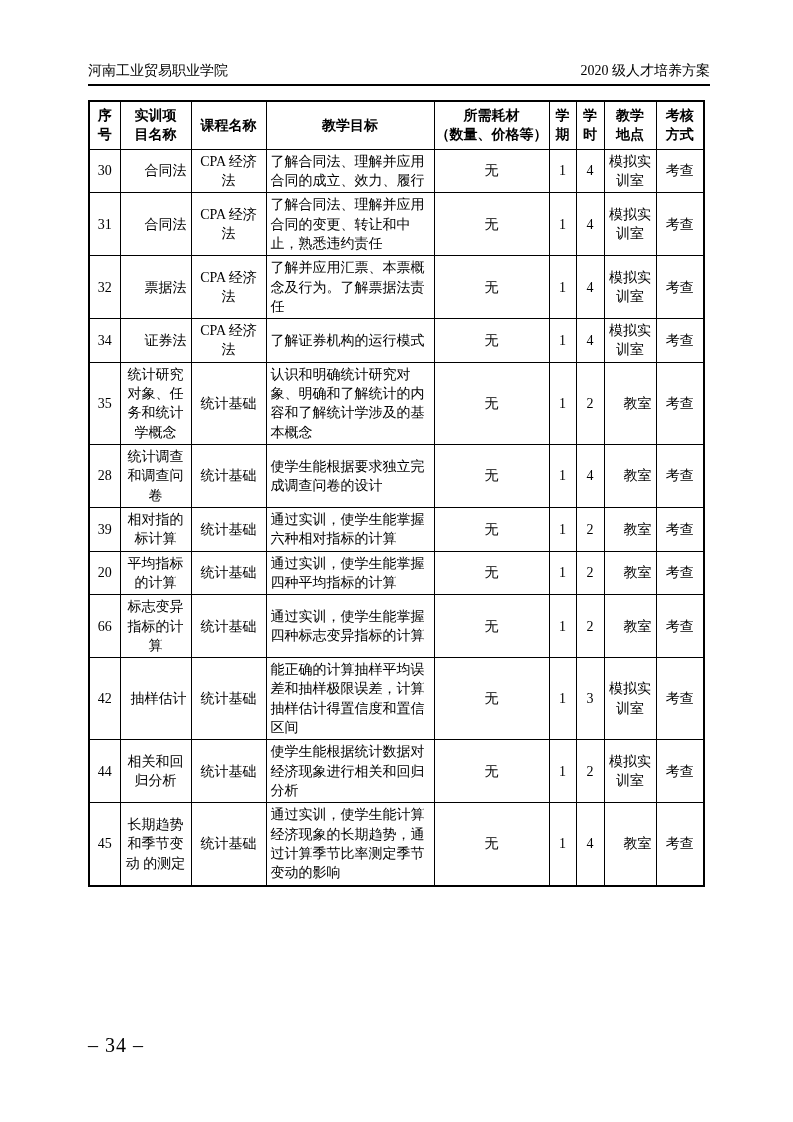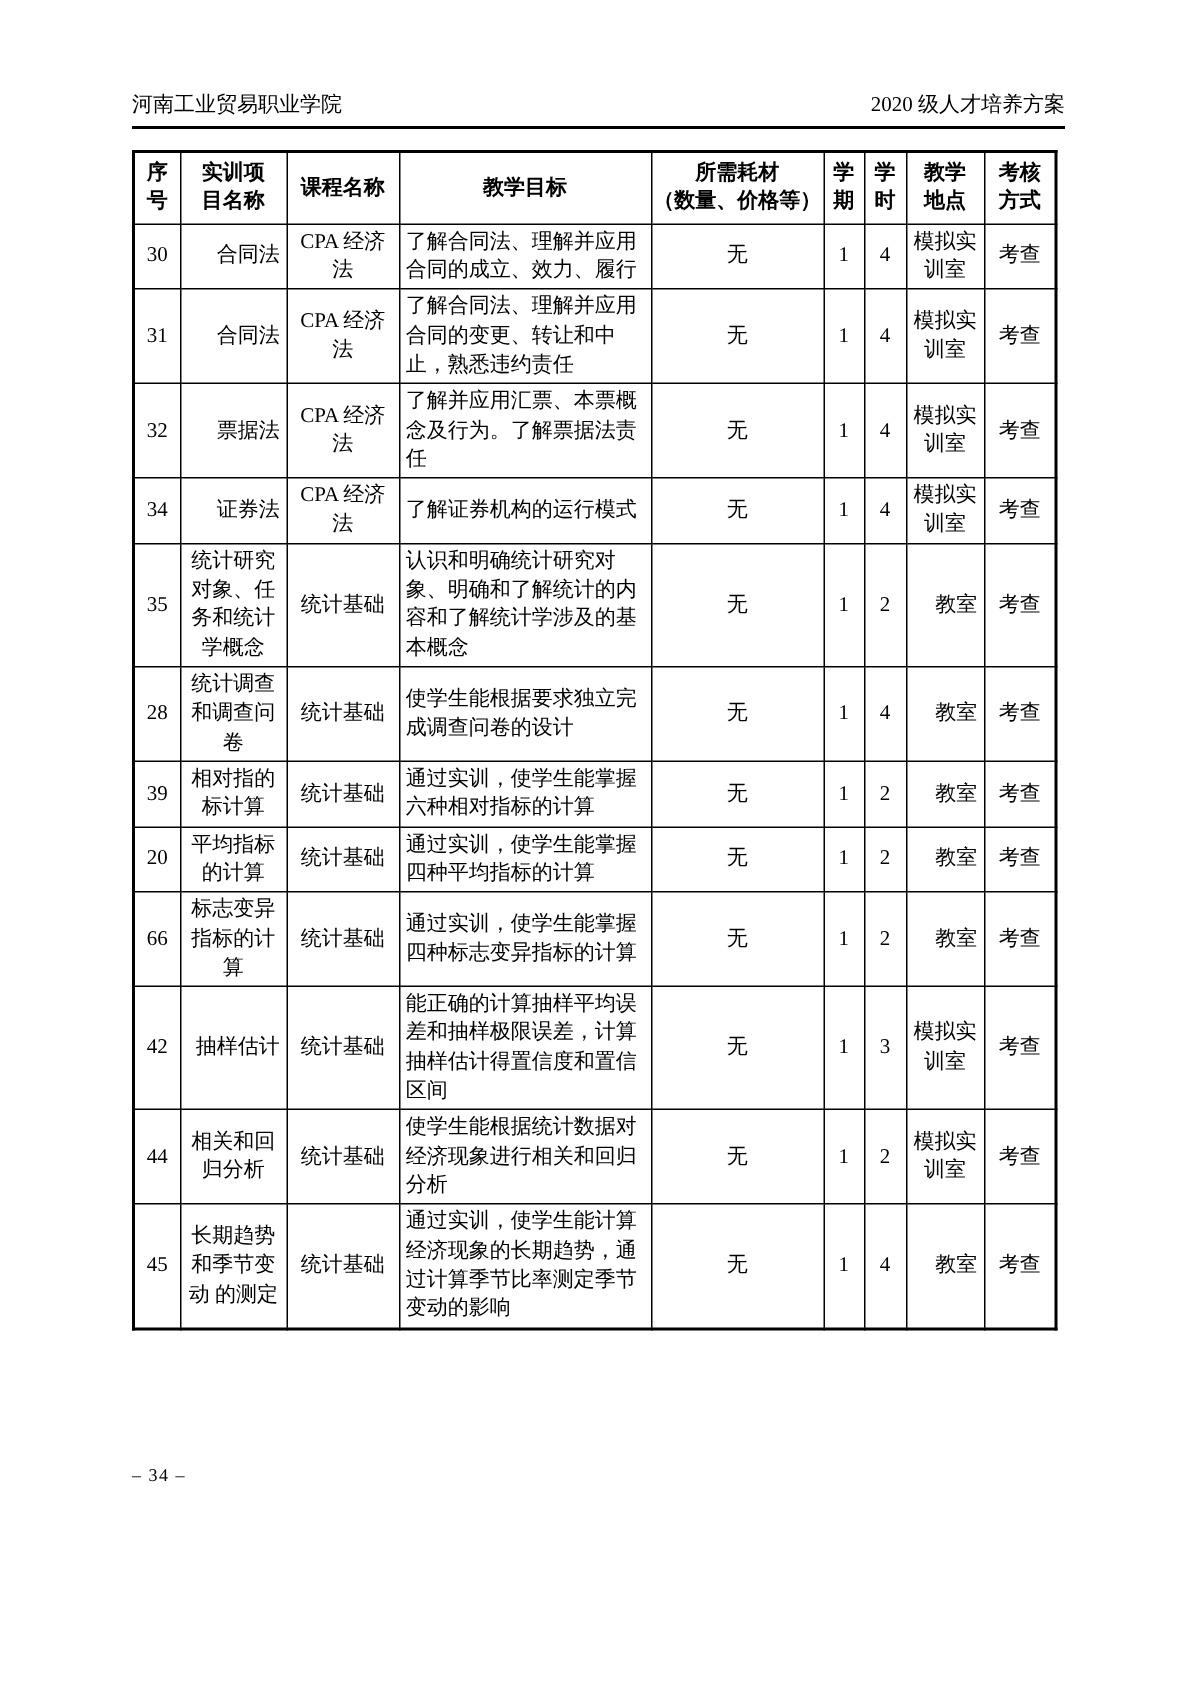--- a/index.html
+++ b/index.html
@@ -27,21 +27,21 @@
   .training-table th {
     font-weight:bold; text-align:center; white-space:pre-line; padding:4px 0;
   }
   .training-table td { text-align:center; }
   .training-table td.left { text-align:center; }
   .training-table td.center { text-align:right; }
   .training-table td[data-field="goal"] { text-align:left; padding:2px 4px;margin-top:20px; }
   .training-table td[data-field="project"],
   .training-table td[data-field="location"] { padding:2px 4px; }
   .page-number {
-    position:absolute; left:88px; top:976px; font-size:12px;
+    position:absolute; left:88px; top:1034px; font-size:20px;
     letter-spacing:1px;
   }
 </style>
 </head>
 <body>
 
 <div class="page">
 
   <div class="doc-header">
     <span>河南工业贸易职业学院</span>

